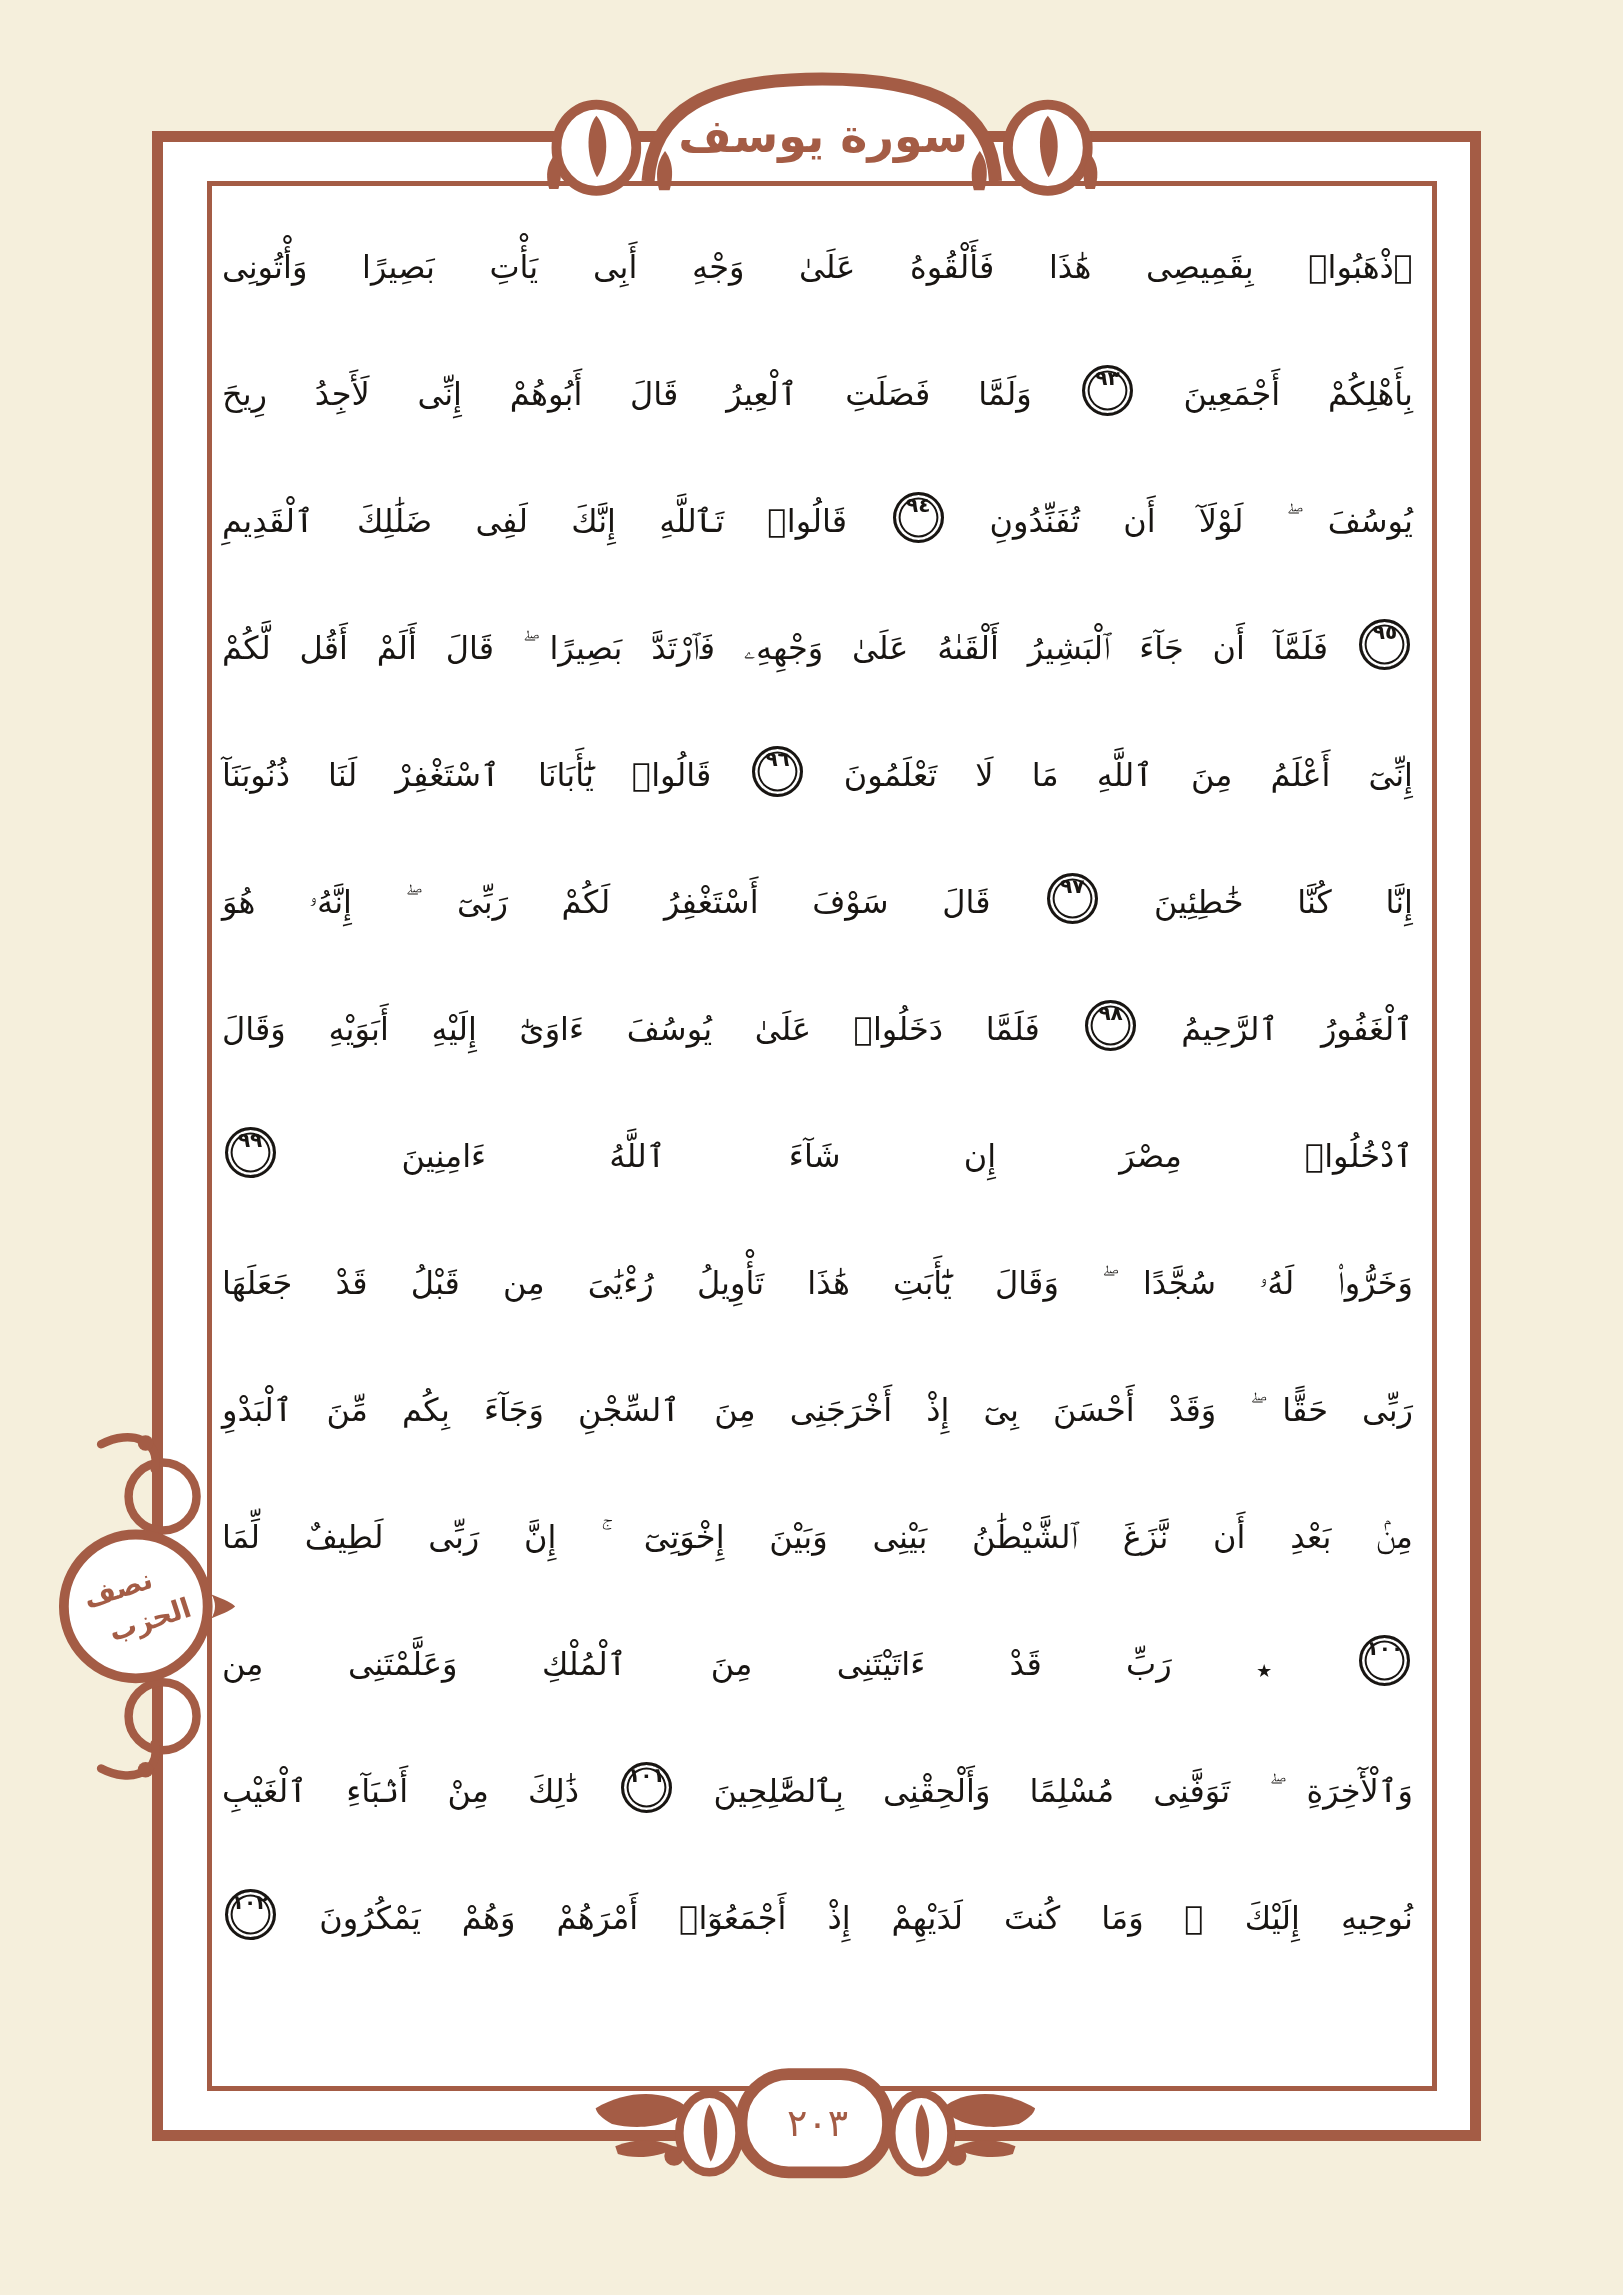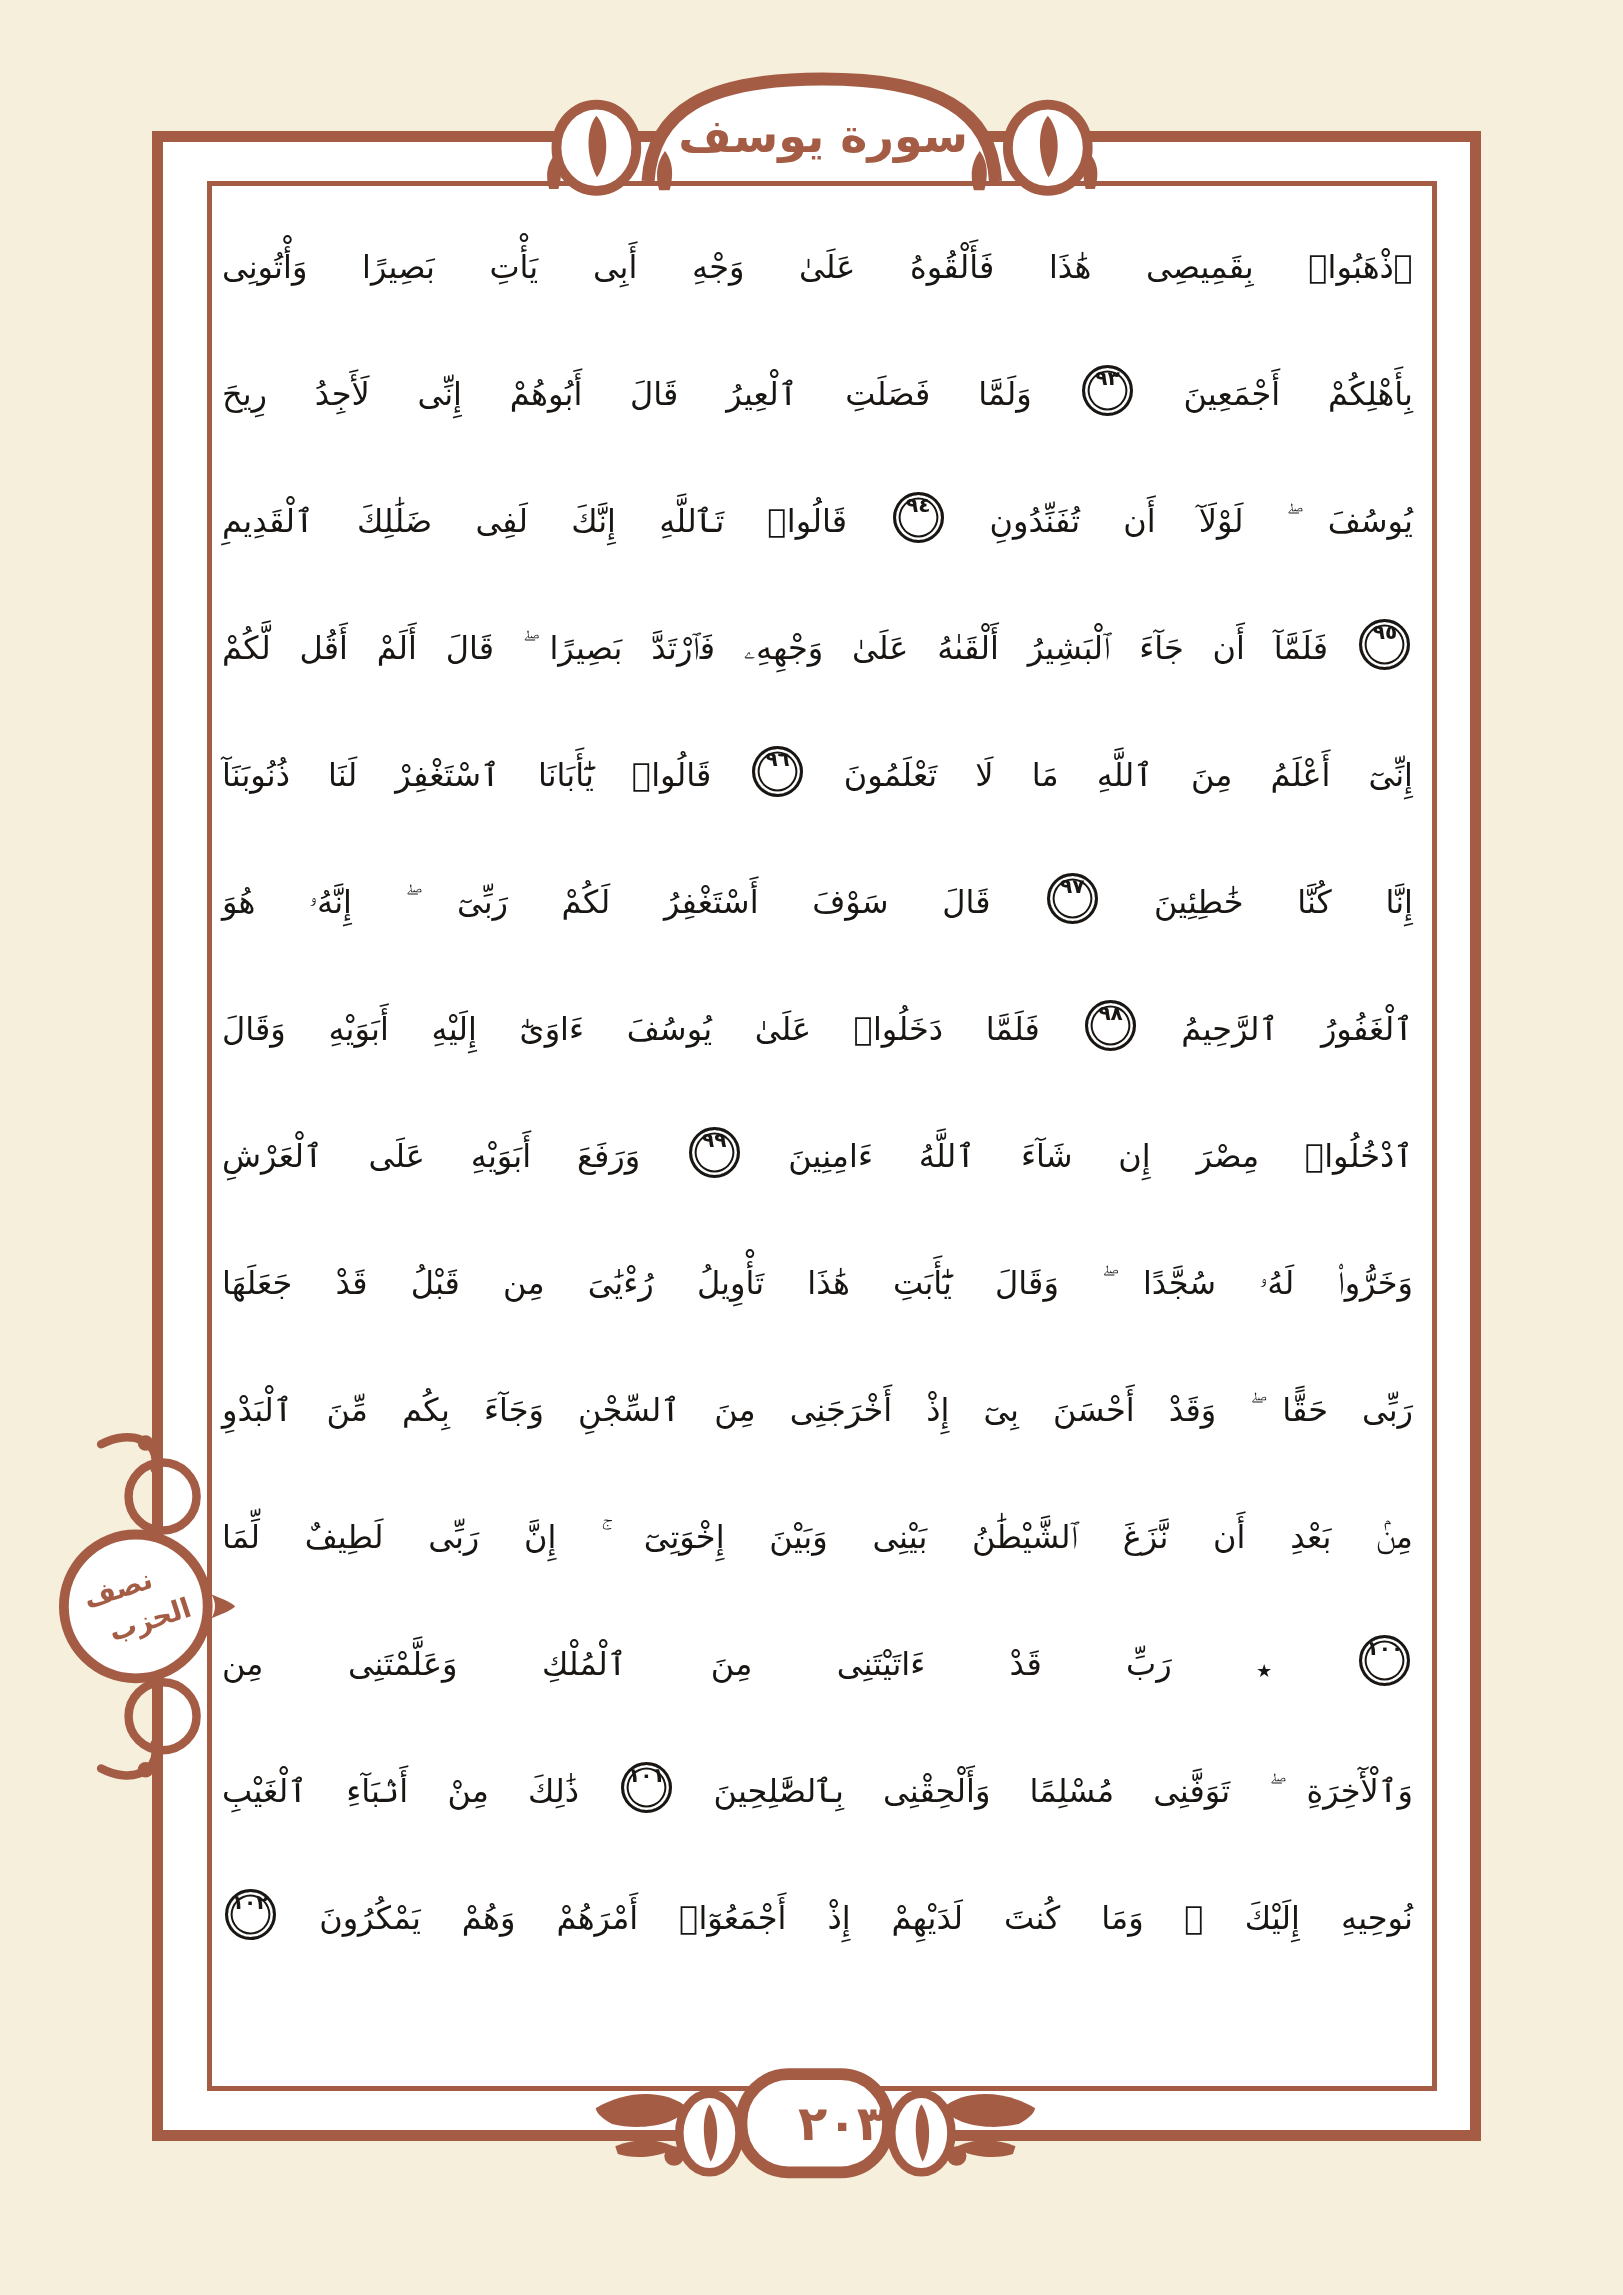--- a/index.html
+++ b/index.html
@@ -46,21 +46,21 @@
   .ayah-n{font-size:20px;font-weight:bold;line-height:1;letter-spacing:0;}
   .star{font-size:30px;vertical-align:middle;position:relative;top:3.9px;}
   
   .orn{position:absolute;z-index:5;}
   .title{
     position:absolute;left:667px;top:97px;width:301px;height:79px;line-height:79px;
     text-align:right;font-size:46px;font-weight:bold;color:var(--frame);z-index:6;
   }
   .pagenum{
     position:absolute;left:749px;top:2089px;width:137px;height:69px;line-height:69px;
-    text-align:right;font-size:48px;font-weight:bold;color:var(--frame);z-index:6;
+    text-align:center;font-size:38px;font-weight:normal;color:var(--frame);z-index:6;
     letter-spacing:2.6px;direction:ltr;
   }
   .hizb-label{
     position:absolute;left:73px;top:1565px;width:124px;height:85px;
     color:var(--frame);font-weight:bold;font-size:27.5px;line-height:39px;
     transform:rotate(-18deg);z-index:6;text-align:center;direction:rtl;
   }
   .hizb-label .w1{display:block;transform:translateX(-10.5px);}
   .hizb-label .w2{display:block;transform:translateX(10.5px);}
 </style>
@@ -87,21 +87,21 @@
           <span class="ayah-n">٩٦</span>
         </span> <span class="seg">قَالُوا۟ يَٰٓأَبَانَا ٱسْتَغْفِرْ لَنَا ذُنُوبَنَآ</span></div>
       <div class="line"><span class="seg">إِنَّا كُنَّا خَٰطِئِينَ</span> <span class="ayah">
           <span class="ayah-n">٩٧</span>
         </span> <span class="seg">قَالَ سَوْفَ أَسْتَغْفِرُ لَكُمْ رَبِّىٓ ۖ إِنَّهُۥ هُوَ</span></div>
       <div class="line"><span class="seg">ٱلْغَفُورُ ٱلرَّحِيمُ</span> <span class="ayah">
           <span class="ayah-n">٩٨</span>
         </span> <span class="seg">فَلَمَّا دَخَلُوا۟ عَلَىٰ يُوسُفَ ءَاوَىٰٓ إِلَيْهِ أَبَوَيْهِ وَقَالَ</span></div>
       <div class="line"><span class="seg">ٱدْخُلُوا۟ مِصْرَ إِن شَآءَ ٱللَّهُ ءَامِنِينَ</span> <span class="ayah">
           <span class="ayah-n">٩٩</span>
-        </span> <span class="seg">وَرَفَعَ أَبَوَيْهِ عَلَى ٱلْعَرْشِ</span></div>
+        </span> </div>
       <div class="line"><span class="seg">وَخَرُّوا۟ لَهُۥ سُجَّدًا ۖ وَقَالَ يَٰٓأَبَتِ هَٰذَا تَأْوِيلُ رُءْيَٰىَ مِن قَبْلُ قَدْ جَعَلَهَا</span></div>
       <div class="line"><span class="seg">رَبِّى حَقًّا ۖ وَقَدْ أَحْسَنَ بِىٓ إِذْ أَخْرَجَنِى مِنَ ٱلسِّجْنِ وَجَآءَ بِكُم مِّنَ ٱلْبَدْوِ</span></div>
       <div class="line"><span class="seg">مِنۢ بَعْدِ أَن نَّزَغَ ٱلشَّيْطَٰنُ بَيْنِى وَبَيْنَ إِخْوَتِىٓ ۚ إِنَّ رَبِّى لَطِيفٌ لِّمَا</span></div>
       <div class="line"> <span class="ayah">
           <span class="ayah-n">١٠٠</span>
         </span> <span class="star">٭</span> <span class="seg">رَبِّ قَدْ ءَاتَيْتَنِى مِنَ ٱلْمُلْكِ وَعَلَّمْتَنِى مِن</span></div>
       <div class="line"><span class="seg">وَٱلْأٓخِرَةِ ۖ تَوَفَّنِى مُسْلِمًا وَأَلْحِقْنِى بِٱلصَّٰلِحِينَ</span> <span class="ayah">
           <span class="ayah-n">١٠١</span>
         </span> <span class="seg">ذَٰلِكَ مِنْ أَنۢبَآءِ ٱلْغَيْبِ</span></div>
       <div class="line"><span class="seg">نُوحِيهِ إِلَيْكَ ۖ وَمَا كُنتَ لَدَيْهِمْ إِذْ أَجْمَعُوٓا۟ أَمْرَهُمْ وَهُمْ يَمْكُرُونَ</span> <span class="ayah">

